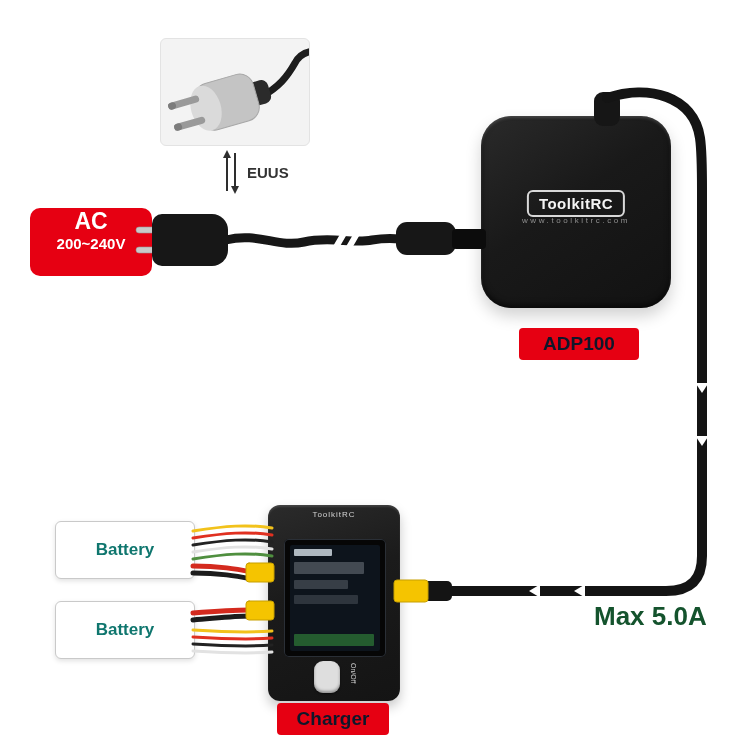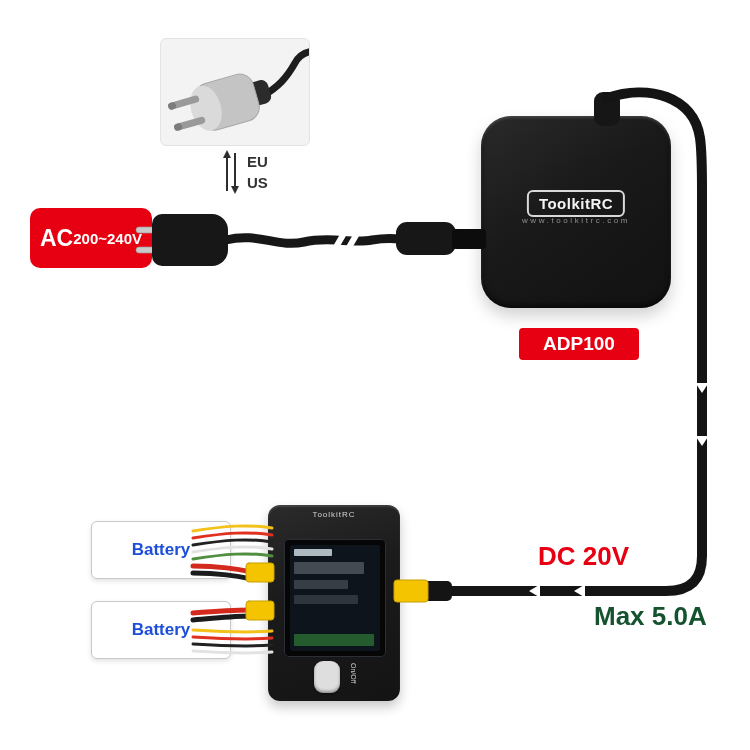--- a/index.html
+++ b/index.html
@@ -15,28 +15,28 @@
 
   
   .photo-box {
     left:160px; top:38px; width:150px; height:108px;
     background:#f3f3f3; border:1px solid #e3e3e3; border-radius:6px;
     overflow:hidden;
   }
 
   
   .swap { left:222px; top:149px; display:flex; align-items:center; gap:7px; }
-  .swap-labels { display:flex; flex-direction:column; line-height:21px; }
+  .swap-labels { display:flex; flex-direction:row; line-height:21px; }
   .swap-labels span { font-size:15px; font-weight:bold; color:#333; }
 
   
   .ac-box {
-    left:30px; top:208px; width:122px; height:60px;
+    left:30px; top:208px; width:122px; height:68px;
     background:#e60012; border-radius:10px; color:#fff;
-    display:flex; align-items:center; justify-content:center;
+    display:flex; flex-direction:column; align-items:center; justify-content:flex-start;
     z-index:1;
   }
   .ac-box .l1 { font-size:23px; font-weight:bold; line-height:26px; }
   .ac-box .l2 { font-size:15px; font-weight:bold; line-height:19px; }
 
   
   .adapter {
     left:481px; top:116px; width:190px; height:192px;
     background:linear-gradient(145deg,#2a2a2a 0%, #191919 45%, #121212 100%);
     border-radius:30px;
@@ -49,21 +49,21 @@
     color:#f4f4f4; font-size:15px; font-weight:bold; letter-spacing:.5px;
     white-space:nowrap;
   }
   .website {
     position:absolute; left:0; top:100px; width:100%;
     text-align:center; color:#8f8f8f; font-size:8px; letter-spacing:2.6px;
   }
 
   
   .tag {
-    background:#e60012; color:#ffffff; font-weight:bold; font-size:19px;
+    background:#e60012; color:#0f172a; font-weight:bold; font-size:19px;
     display:flex; align-items:center; justify-content:center;
     border-radius:4px; z-index:3;
   }
   .tag-adp { left:519px; top:328px; width:120px; height:32px; }
   .tag-charger { left:277px; top:703px; width:112px; height:32px; }
 
   
   .dc-text { left:538px; top:541px; font-size:26px; font-weight:bold; color:#e60012; z-index:3; }
   .max-text { left:594px; top:601px; font-size:26px; font-weight:bold; color:#14532d; z-index:3; }
 
@@ -101,23 +101,22 @@
     position:absolute; left:82px; top:158px; color:#cccccc; font-size:7px;
     writing-mode:vertical-rl;
   }
 
   
   .battery {
     width:140px; height:58px; background:#fff;
     border:1px solid #c9c9c9; border-radius:6px;
     box-shadow:0 2px 5px rgba(0,0,0,.12);
     display:flex; align-items:center; justify-content:center;
-    font-size:17px; font-weight:bold; color:#1d4ed8;
+    font-size:17px; font-weight:bold; color:#0f766e;
     z-index:0;
-    margin-left:36px;
   }
   .battery-1 { left:55px; top:521px; }
   .battery-2 { left:55px; top:601px; }
 
   
   .wiring { left:0; top:0; width:750px; height:750px; z-index:2; pointer-events:none; }
 </style>
 </head>
 <body>
 
@@ -225,17 +224,17 @@
       <path d="M193 620 C218 618 234 616 250 616" stroke="#1c1c1c" stroke-width="5"></path>
       <rect x="246" y="601" width="28" height="19" rx="3" fill="#f5c400" stroke="#c79f00" stroke-width="1"></rect>
       <path d="M193 630 C225 632 248 633 272 631" stroke="#f2c21b" stroke-width="3"></path>
       <path d="M193 637 C225 639 248 640 272 638" stroke="#e03020" stroke-width="3"></path>
       <path d="M193 644 C225 646 248 647 272 645" stroke="#222222" stroke-width="3"></path>
       <path d="M193 651 C225 653 248 654 272 652" stroke="#e2e2e2" stroke-width="3"></path>
     </g>
   </svg>
 
   <div class="abs tag tag-adp">ADP100</div>
-
-  <div class="abs dc-text">DC 20V</div>
+  <div class="abs tag tag-charger">Charger</div>
+
   <div class="abs max-text">Max 5.0A</div>
 
 </div>
 
 </body></html>

